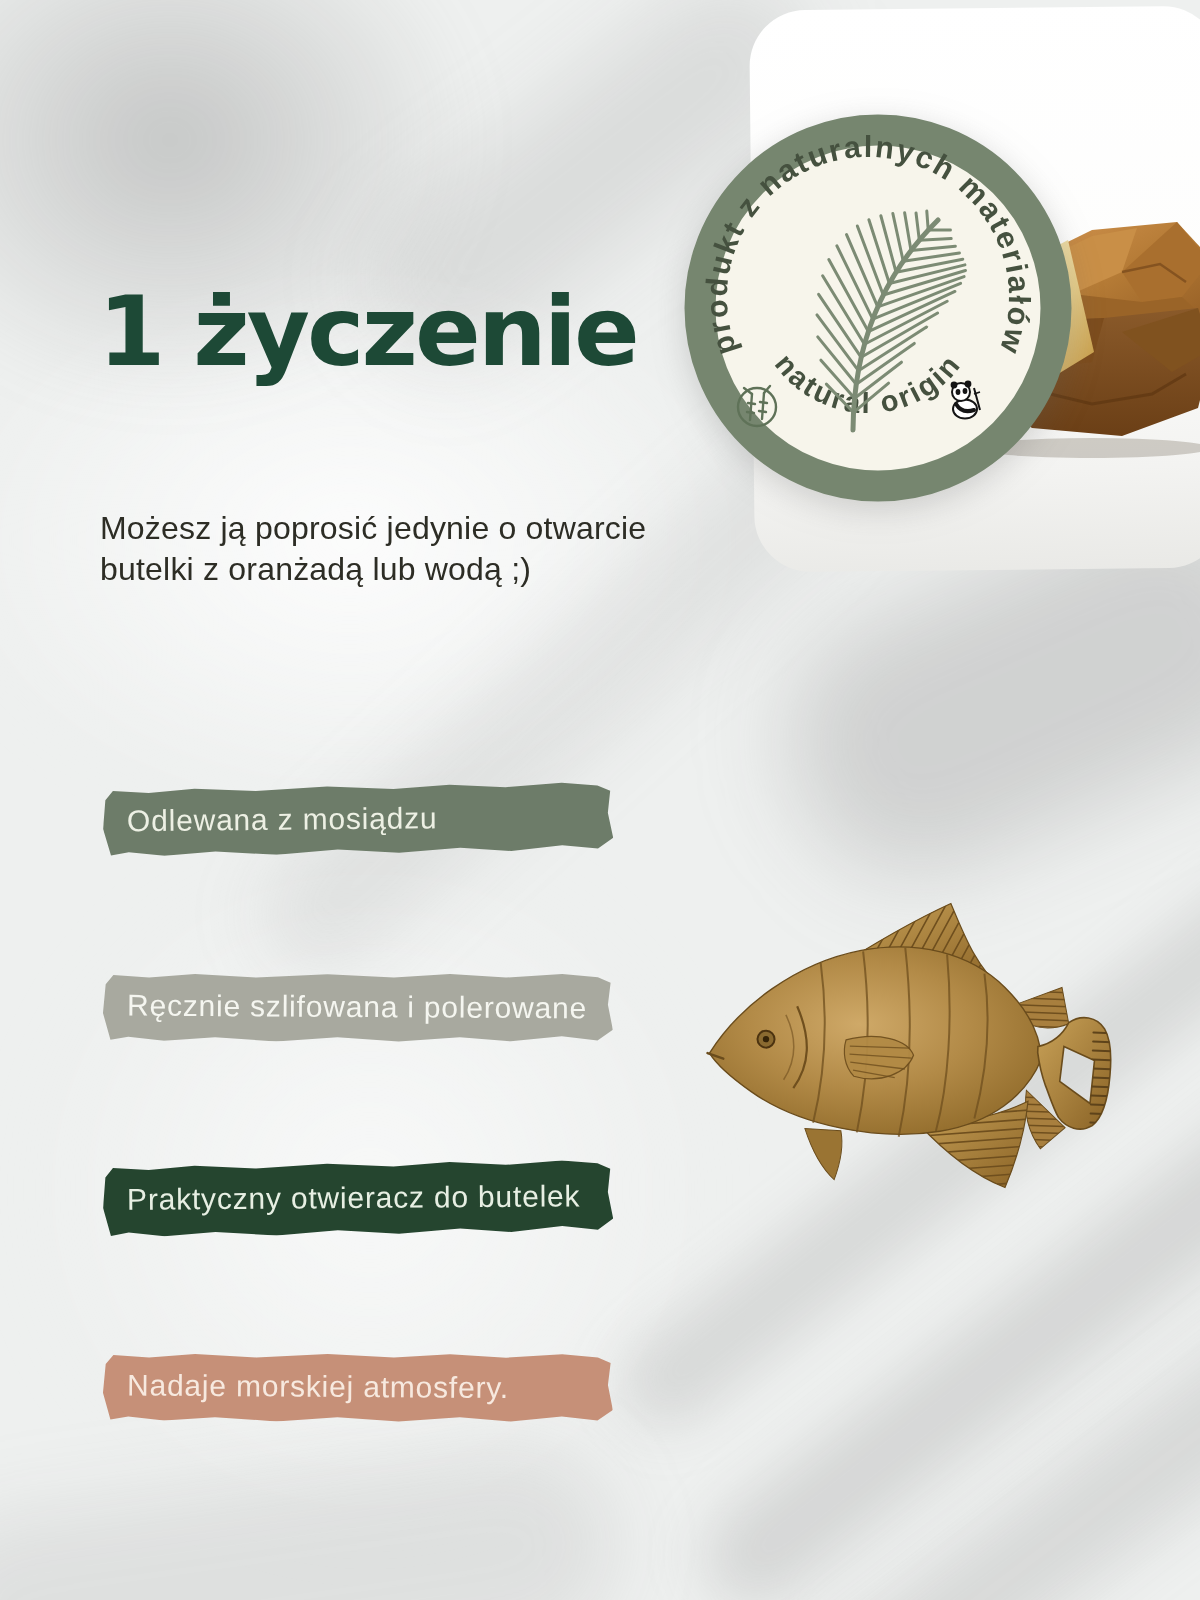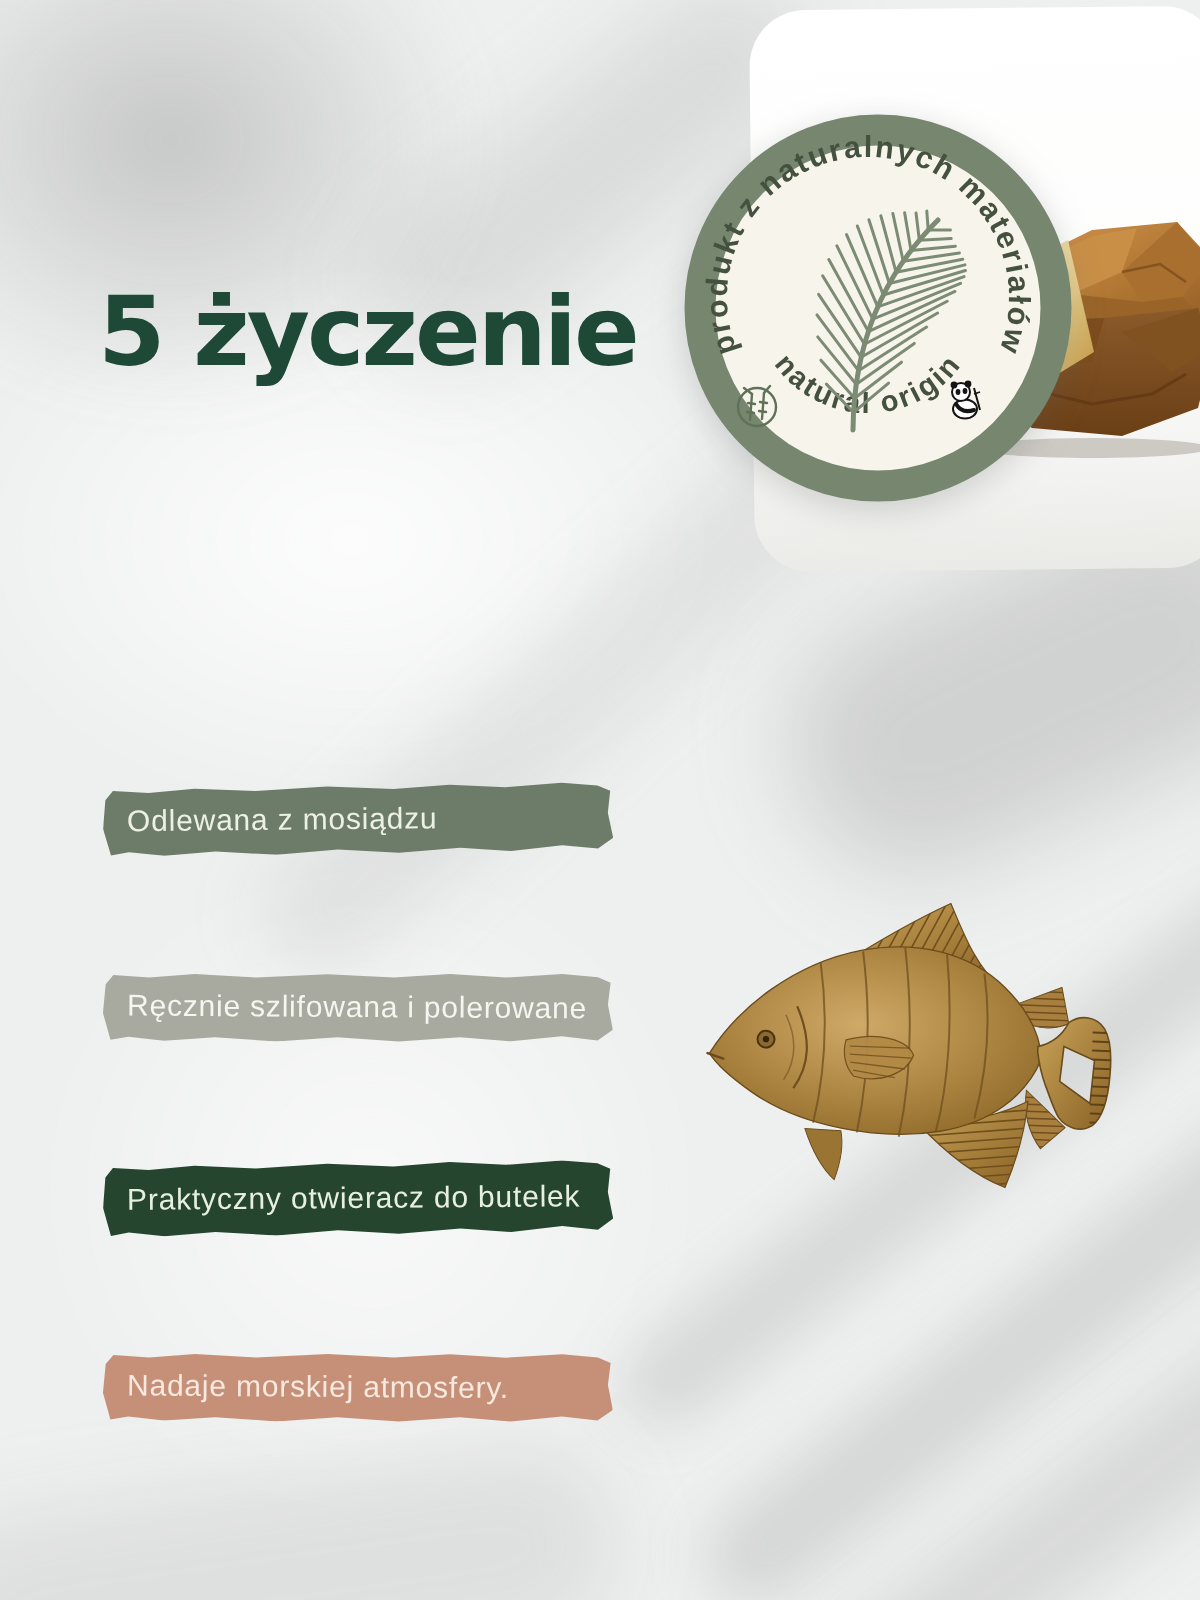--- a/index.html
+++ b/index.html
@@ -190,23 +190,27 @@
       <circle cx="286" cy="287" r="3.4" fill="#141414"></circle>
       <circle cx="300" cy="286" r="3.4" fill="#141414"></circle>
       <ellipse cx="290" cy="294" rx="2.4" ry="3" fill="#141414"></ellipse>
       <ellipse cx="297" cy="293" rx="2.4" ry="3" fill="#141414"></ellipse>
       <line x1="306" y1="290" x2="312" y2="312" stroke="#141414" stroke-width="2"></line>
       <line x1="306" y1="296" x2="312" y2="294" stroke="#141414" stroke-width="1.6"></line>
     </g>
   </svg>
 
   <div class="title" style="color: rgb(29, 73, 54);">
-    <div>5 życzenie</div>
-  </div>
-
+    <div>1 życzenie</div>
+  </div>
+
+  <div class="subtitle">
+    <span>Możesz ją poprosić jedynie o otwarcie</span>
+    <span>butelki z oranżadą lub wodą ;)</span>
+  </div>
 
   <div class="feature f1" style="background: rgb(109, 124, 105); color: rgb(237, 240, 228);">
     <span class="feature-label">Odlewana z mosiądzu</span>
   </div>
   <div class="feature f2" style="background: rgb(168, 169, 159); color: rgb(245, 246, 240);">
     <span class="feature-label">Ręcznie szlifowana i polerowane</span>
   </div>
   <div class="feature f3" style="background: rgb(37, 69, 47); color: rgb(231, 239, 227);">
     <span class="feature-label">Praktyczny otwieracz do butelek</span>
   </div>

